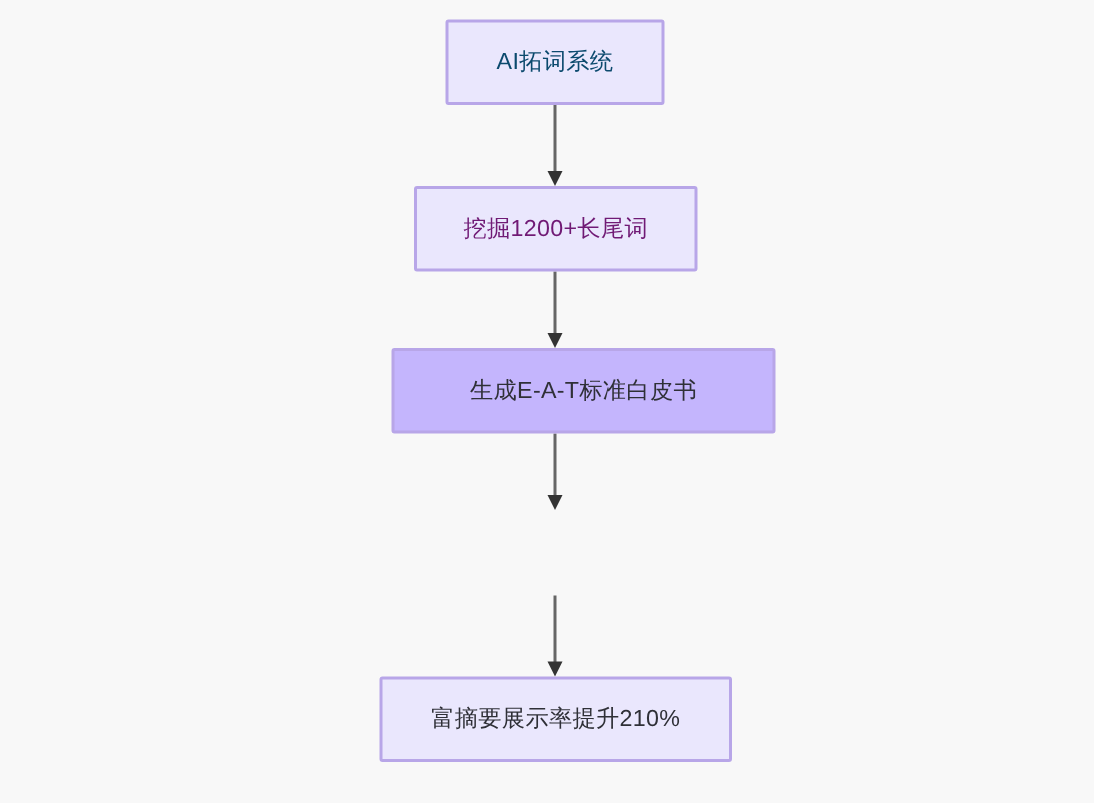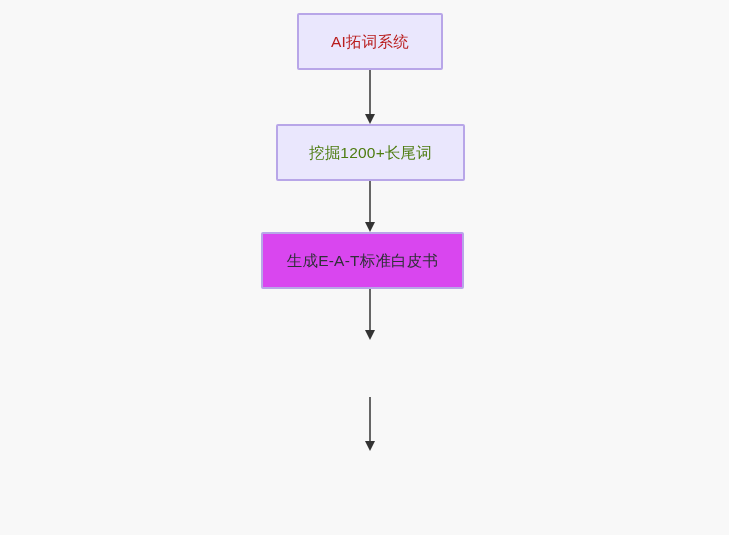--- a/index.html
+++ b/index.html
@@ -70,23 +70,26 @@
       <polygon points="8,51 3,41 13,41" fill="#333333"></polygon>
     </svg>
   </div>
   <div class="connector" style="left: 362px; top: 397px; height: 54px;">
     <svg width="16" viewBox="0 0 16 54" preserveAspectRatio="none" height="54">
       <line x1="8" y1="0" x2="8" y2="46" stroke="#666666" stroke-width="2"></line>
       <polygon points="8,54 3,44 13,44" fill="#333333"></polygon>
     </svg>
   </div>
 
-  <div class="node" style="left: 297px; top: 13px; width: 146px; height: 57px; background: rgb(234, 231, 253); border-color: rgb(184, 166, 232); color: #b91c1c;">
+  <div class="node" style="left: 297px; top: 13px; width: 146px; height: 57px; background: rgb(234, 231, 253); border-color: rgb(184, 166, 232); color: #0c4a6e;">
     <span class="node-label">AI拓词系统</span>
   </div>
-  <div class="node" style="left: 276px; top: 124px; width: 189px; height: 57px; background: rgb(234, 231, 253); border-color: rgb(184, 166, 232); color: #4d7c0f;">
+  <div class="node" style="left: 276px; top: 124px; width: 189px; height: 57px; background: rgb(234, 231, 253); border-color: rgb(184, 166, 232); color: #701a75;">
     <span class="node-label">挖掘1200+长尾词</span>
   </div>
-  <div class="node" style="left: 261px; top: 232px; width: 203px; height: 57px; background: #d946ef; border-color: rgb(184, 166, 232); color: rgb(47, 48, 55);">
+  <div class="node" style="left: 261px; top: 232px; width: 256px; height: 57px; background: #c4b5fd; border-color: rgb(184, 166, 232); color: rgb(47, 48, 55);">
     <span class="node-label">生成E-A-T标准白皮书</span>
+  </div>
+  <div class="node" style="left: 253px; top: 451px; width: 235px; height: 57px; background: rgb(234, 231, 253); border-color: rgb(184, 166, 232); color: rgb(47, 48, 55);">
+    <span class="node-label">富摘要展示率提升210%</span>
   </div>
 
 </div>
 
 </body></html>

